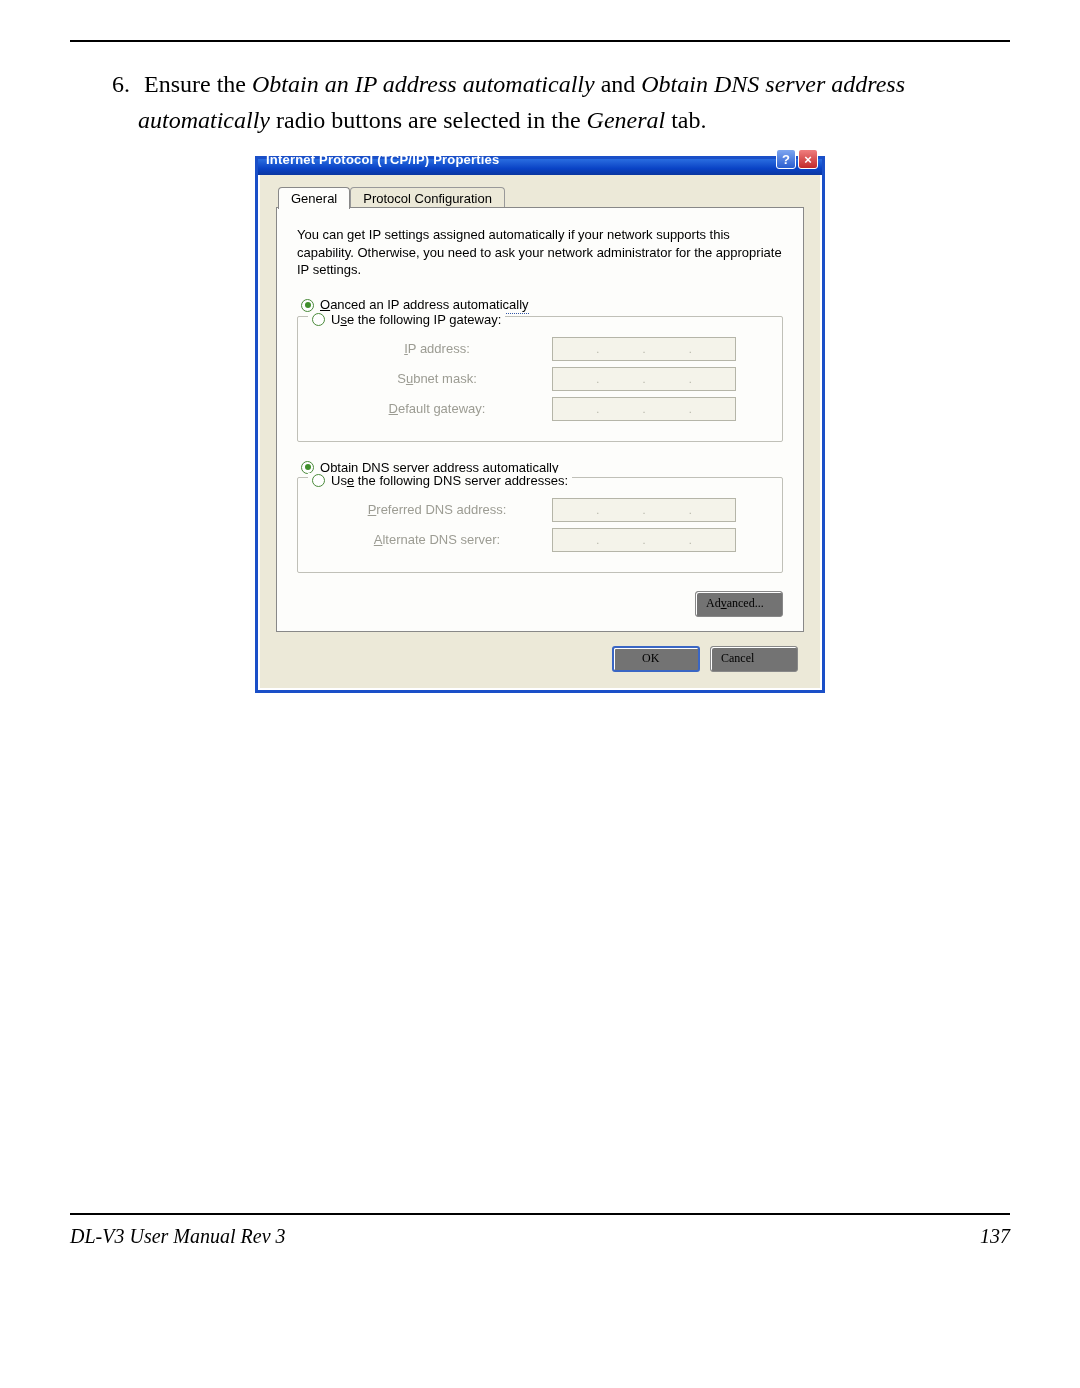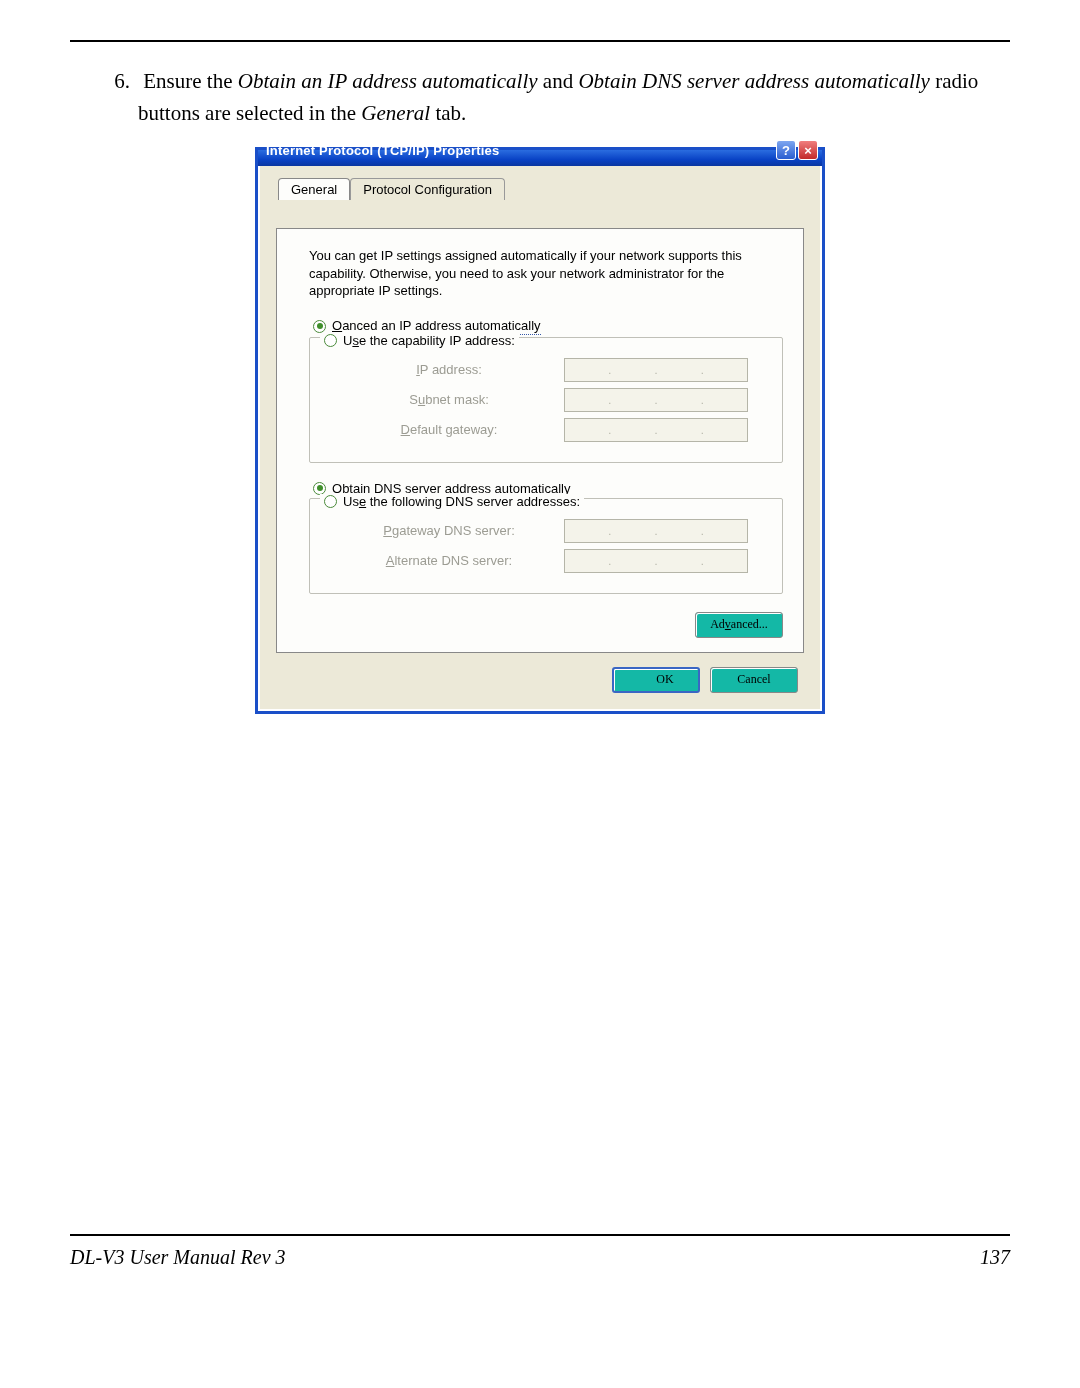--- a/index.html
+++ b/index.html
@@ -8,21 +8,21 @@
     background: #fff;
     color: #000;
     width: 1080px;
     height: 1388px;
     position: relative;
     padding: 40px 70px 30px 70px;
   }
   .hr-top { border-top: 2px solid #000; margin: 0 0 24px 0; }
   .hr-bot { border-top: 2px solid #000; margin-top: 520px; }
   .instruction {
-    font-size: 21px;
+    font-size: 24px;
     line-height: 1.5;
     margin-left: 68px;
     text-indent: -28px;
     margin-bottom: 18px;
   }
   .instruction .num { display:inline-block; width:28px; text-align:right; padding-right:8px;}
   .italic { font-style: italic; }
   
   .dialog {
     width: 570px;
@@ -77,23 +77,22 @@
   }
   .tab.active {
     background:#fdfdfb;
     border-color:#888;
     position:relative;
     z-index:2;
   }
   .tab-panel {
     background:#fdfdfb;
     border:1px solid #888;
-    padding:18px 20px 14px 32px;
-    position:relative;
-    margin-top:30px;
+    padding:18px 20px 14px 20px;
+    position:relative;
   }
   .intro {
     font-size:13px;
     line-height:1.35;
     margin-bottom:18px;
   }
   .radio-row { display:flex; align-items:center; gap:6px; margin:6px 0 4px 4px; }
   .radio {
     width:13px;height:13px;border:1px solid #4a8a3a;border-radius:50%;
     display:inline-flex;align-items:center;justify-content:center;
@@ -119,26 +118,26 @@
   }
   .disabled .field-label{ color:#9c9c93;}
   .ipbox{
     flex:0 0 184px; height:24px; border:1px solid #b5b5a8; background:#f4f3ea;
     display:flex; align-items:center; justify-content:space-evenly;
     color:#b5b5a8; font-size:11px;
   }
   .ipbox span{display:inline-block;}
   .btn {
     min-width:88px; height:26px;
-    border:1px solid #888; background:#14b8a6;
+    border:1px solid #888; background:#737373;
     border-radius:3px;
     font-family:Tahoma;
     font-size:12px;
     padding:0 10px;
-    display:inline-flex;align-items:center;justify-content:center;
+    display:inline-flex;align-items:center;justify-content:flex-start;
     box-shadow: 1px 1px 0 #fff inset;
   }
   .btn.default{ border:2px solid #3a66c4;padding-left:28px;}
   .button-row-right{ text-align:right; margin-top:10px;}
   .footer-buttons{
     display:flex; justify-content:flex-end; gap:10px;
     padding:14px 6px 0 0;
   }
   
   .page-footer{
@@ -181,21 +180,21 @@
       <div class="radio-row">
         <span class="radio">
             <span class="dot"></span>
           </span>
         <span class="dotted"><span class="u">O</span><span>anced an IP address automatically</span></span>
       </div>
 
       <div class="group disabled">
         <div class="radio-row">
           <span class="radio empty"></span>
-          <span><span>U</span><span class="u">s</span><span>e the capability IP address:</span></span>
+          <span><span>U</span><span class="u">s</span><span>e the following IP gateway:</span></span>
         </div>
 
         <div class="field-row">
           <div class="field-label"><span class="u">I</span><span>P address:</span></div>
           <div class="ipbox">
               <span>.</span>
               <span>.</span>
               <span>.</span>
             </div>
         </div>
@@ -224,21 +223,21 @@
         <span><span>O</span><span class="u">b</span><span>tain DNS server address automatically</span></span>
       </div>
 
       <div class="group disabled">
         <div class="radio-row">
           <span class="radio empty"></span>
           <span><span>Us</span><span class="u">e</span><span> the following DNS server addresses:</span></span>
         </div>
 
         <div class="field-row">
-          <div class="field-label"><span class="u">P</span><span>gateway DNS server:</span></div>
+          <div class="field-label"><span class="u">P</span><span>referred DNS address:</span></div>
           <div class="ipbox">
               <span>.</span>
               <span>.</span>
               <span>.</span>
             </div>
         </div>
         <div class="field-row">
           <div class="field-label"><span class="u">A</span><span>lternate DNS server:</span></div>
           <div class="ipbox">
               <span>.</span>

